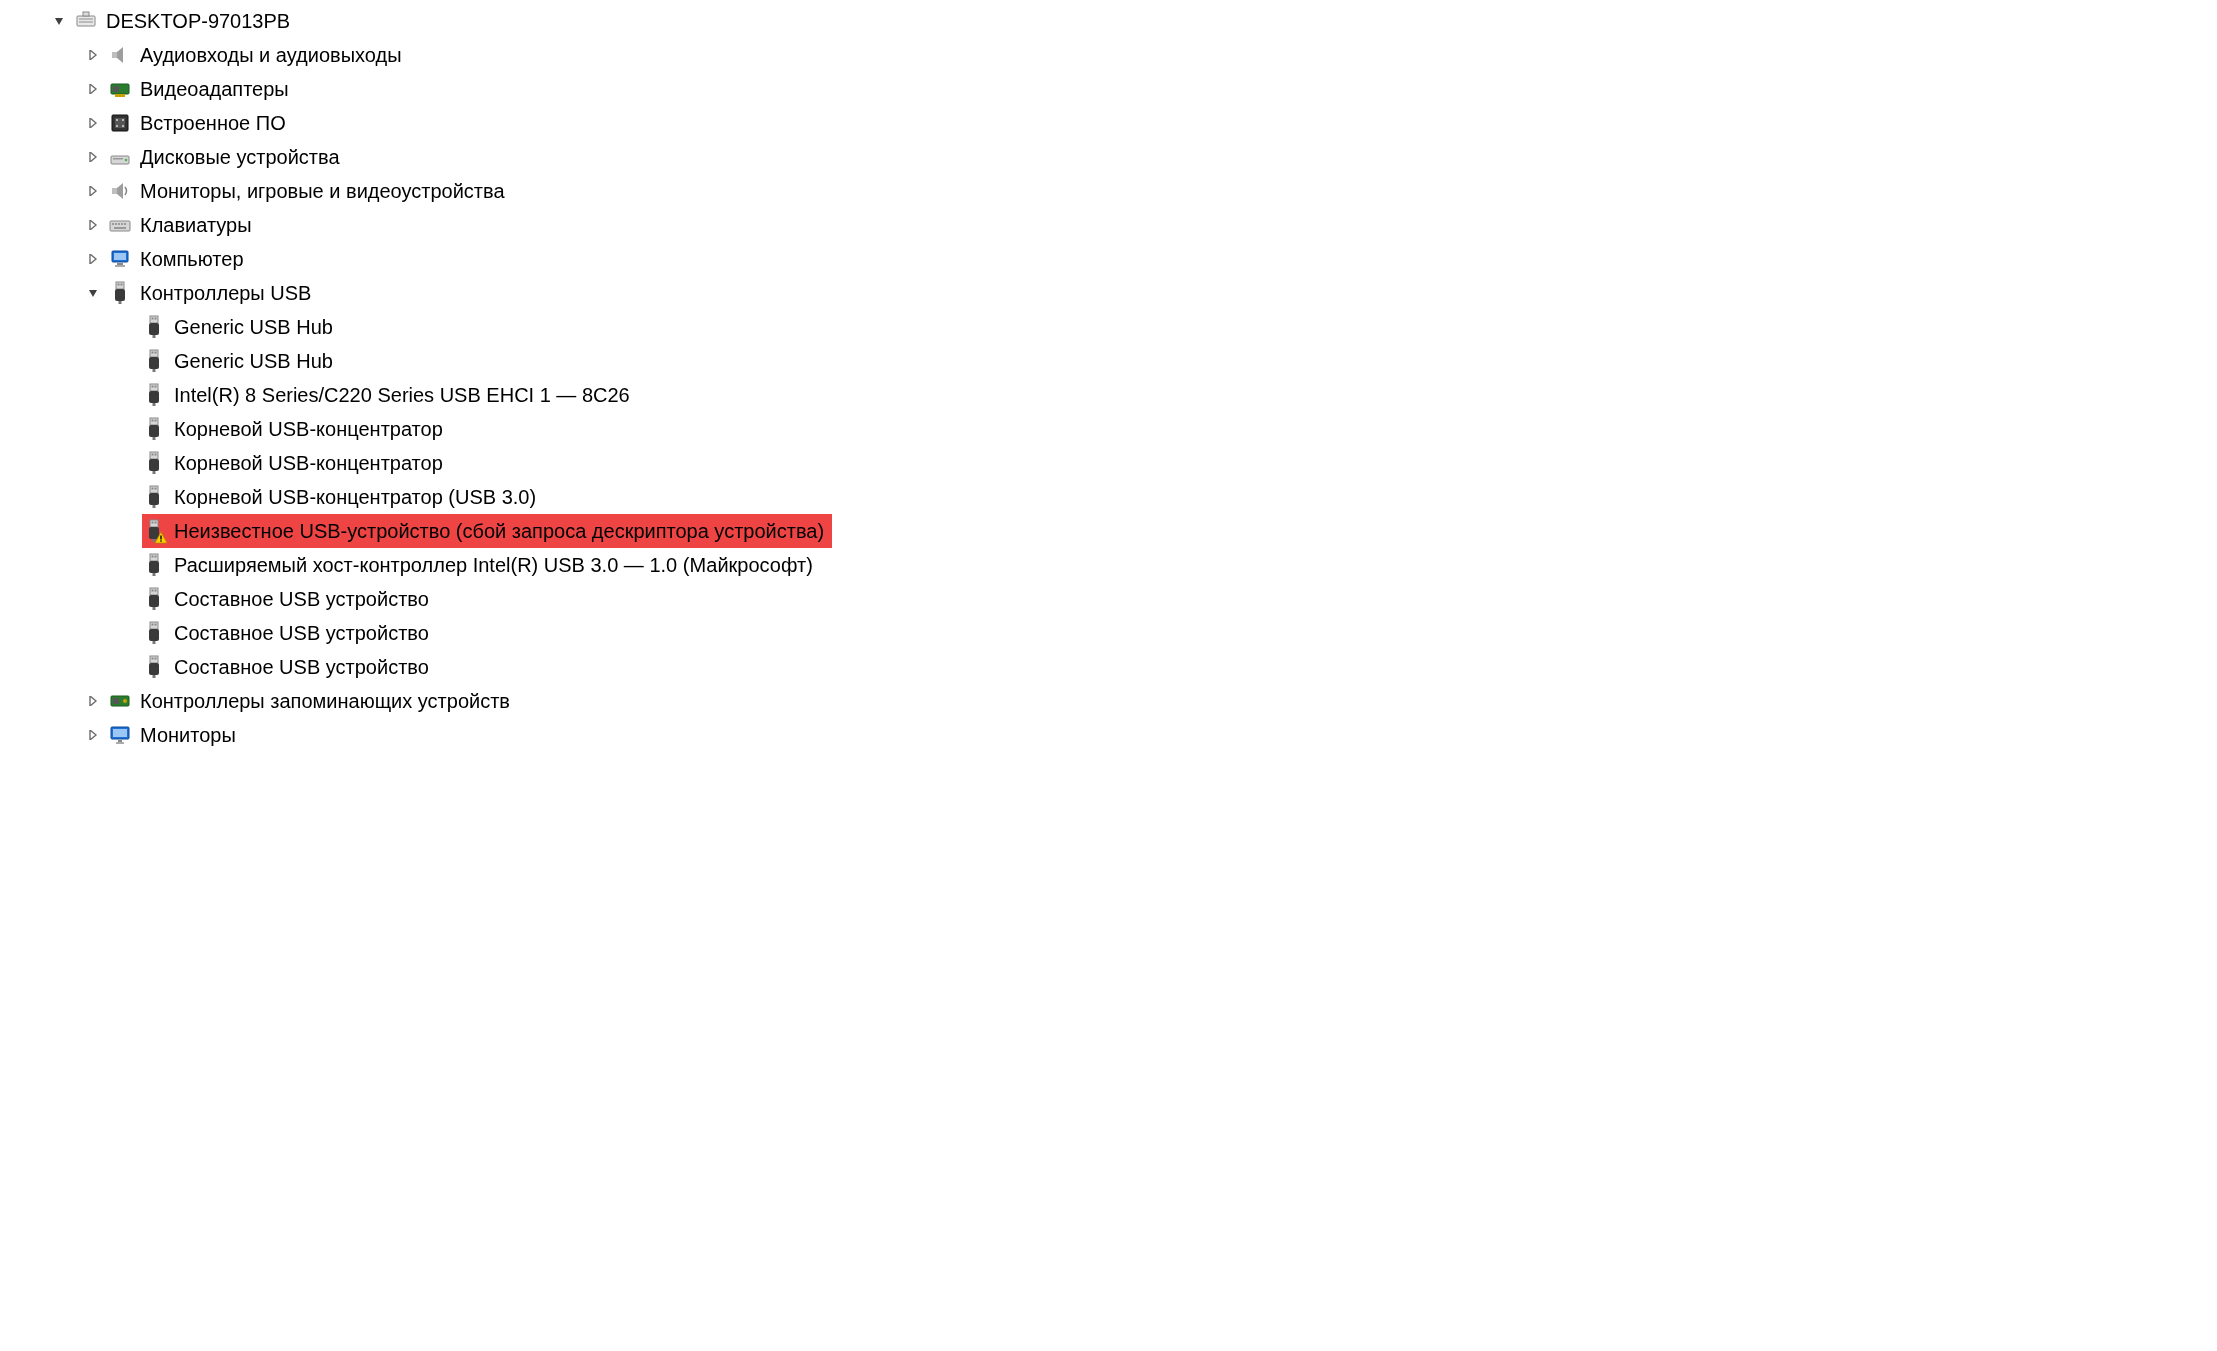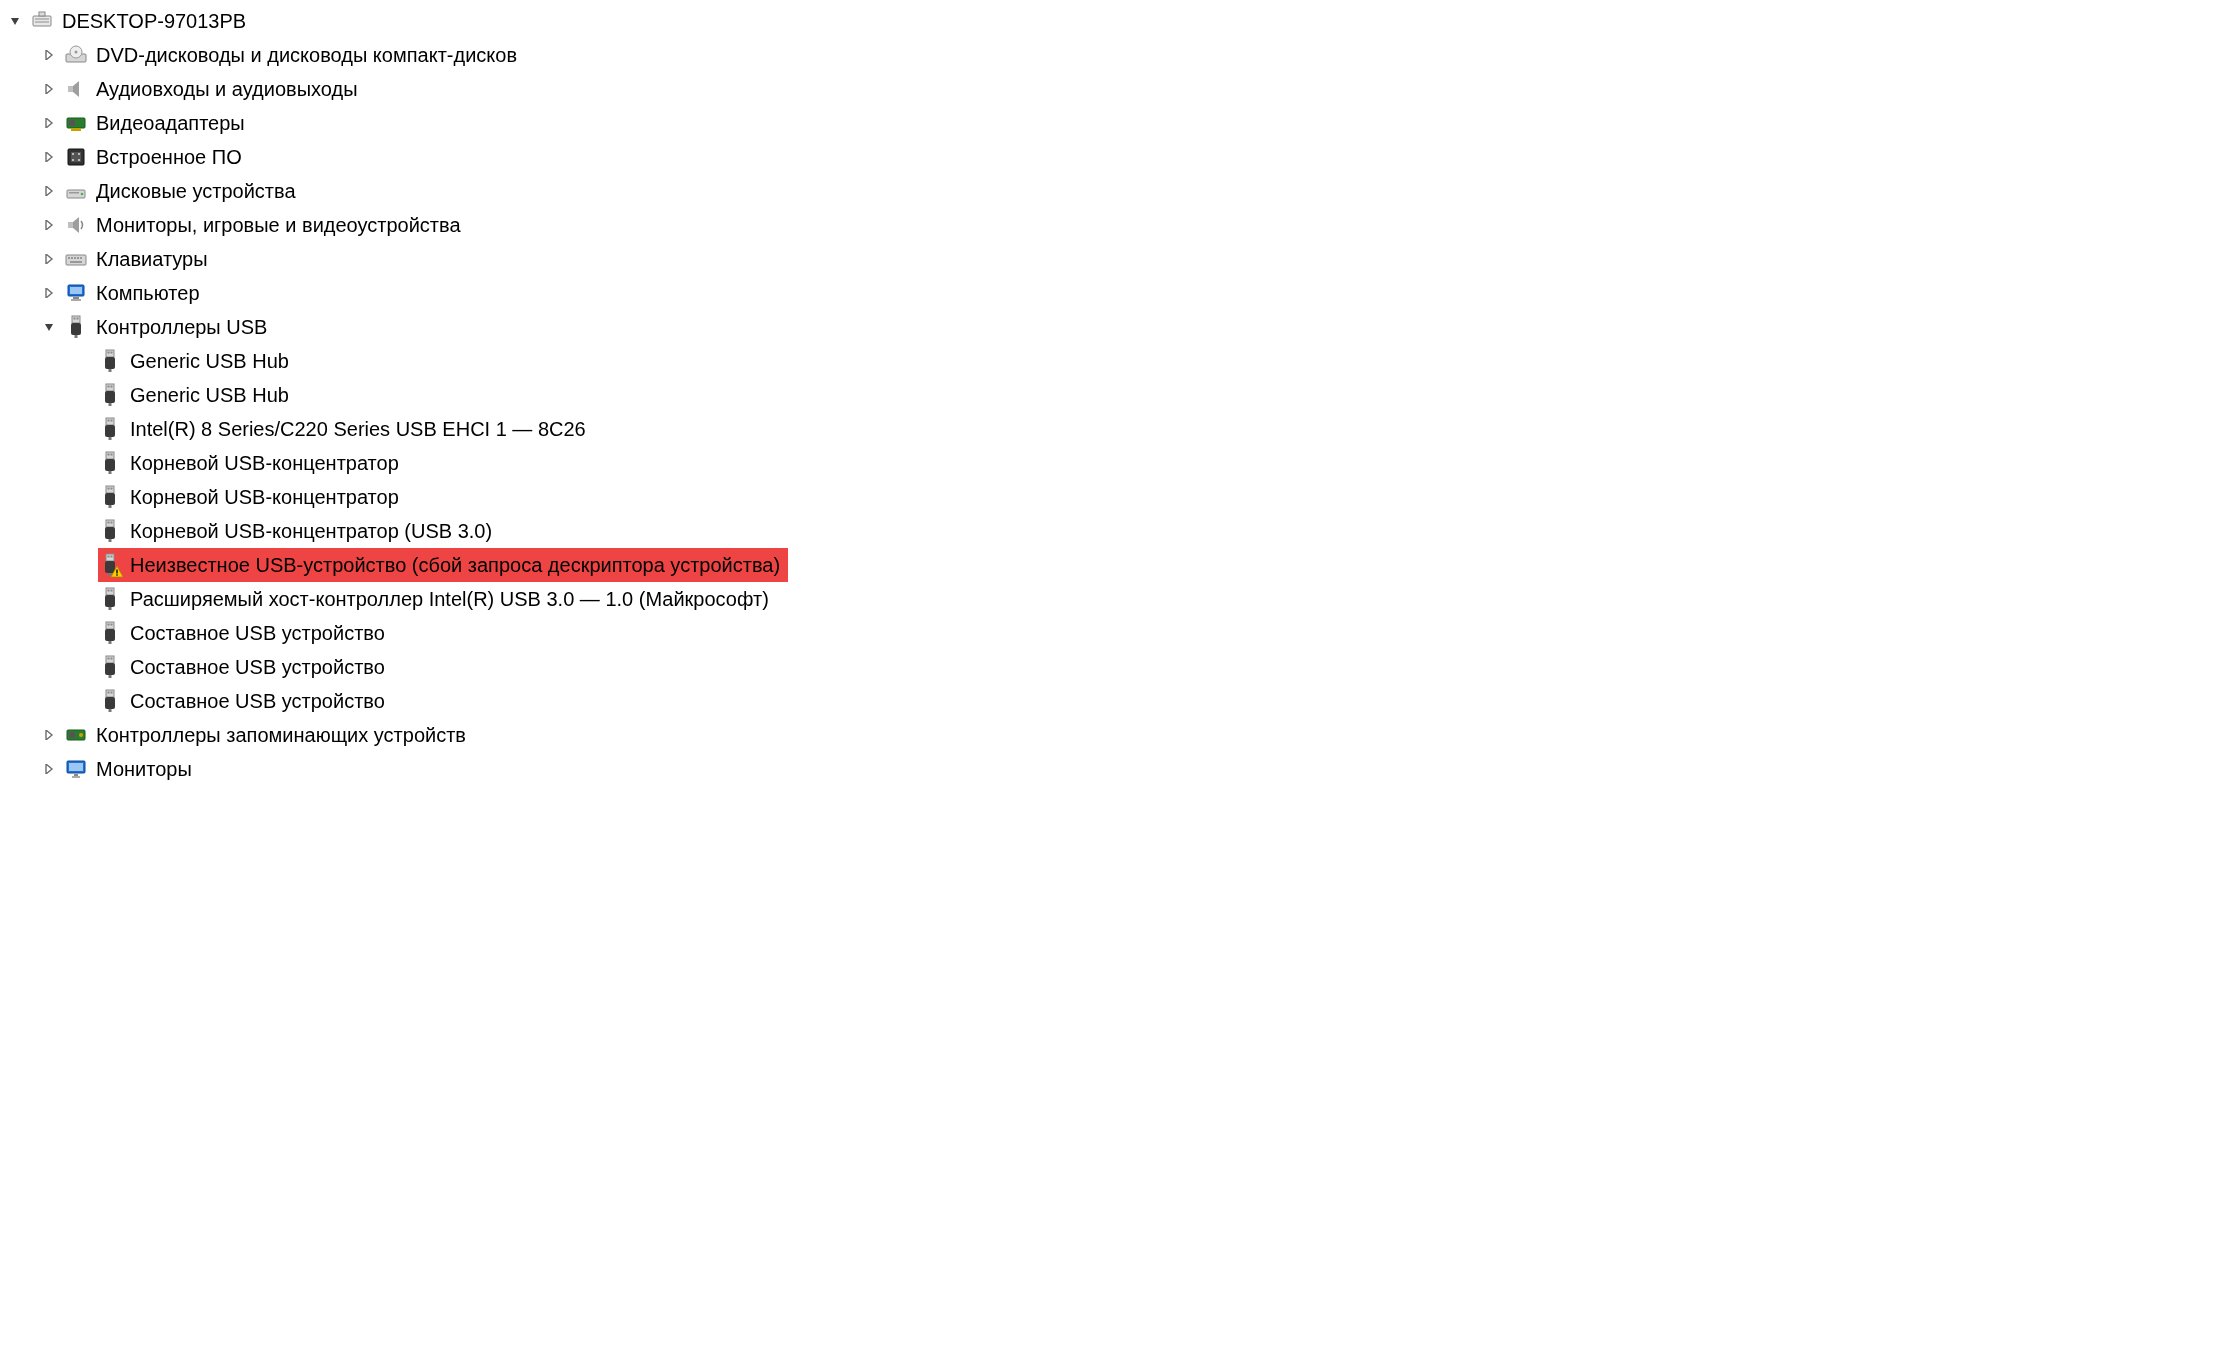--- a/index.html
+++ b/index.html
@@ -10,20 +10,21 @@
       color: #000;
       padding: 4px 0 0 0;
       user-select: none;
       line-height: 1.0;
     }
     .tree-row {
       display: flex;
       align-items: center;
       height: 34px;
       white-space: nowrap;
+      padding-left: 44px;
     }
     .tree-row.selected .label-wrapper {
       background: #ef4444;
     }
     .label-wrapper {
       display: inline-flex;
       align-items: center;
       height: 100%;
       padding-right: 8px;
     }
@@ -88,38 +89,20 @@
     <div class="tree-row">
       <span class="indent" style="width: 34px;"></span>
       <span class="expander">
         <svg width="10" height="10" viewBox="0 0 10 10">
           <path d="M2 0 L8 5 L2 10 Z" fill="none" stroke="#6d6d6d" stroke-width="1.4"></path>
         </svg>
       </span>
       <span class="label-wrapper">
         <span class="icon">
           <svg width="22" height="22" viewBox="0 0 22 22">
-            <rect x="1" y="10" width="20" height="8" rx="1" fill="#d6d6d6" stroke="#888"></rect>
-            <circle cx="11" cy="8" r="6" fill="#eee" stroke="#999"></circle>
-            <circle cx="11" cy="8" r="1.5" fill="#999"></circle>
-          </svg>
-        </span>
-        <span class="label">DVD-дисководы и дисководы компакт-дисков</span>
-      </span>
-    </div>
-    <div class="tree-row">
-      <span class="indent" style="width: 34px;"></span>
-      <span class="expander">
-        <svg width="10" height="10" viewBox="0 0 10 10">
-          <path d="M2 0 L8 5 L2 10 Z" fill="none" stroke="#6d6d6d" stroke-width="1.4"></path>
-        </svg>
-      </span>
-      <span class="label-wrapper">
-        <span class="icon">
-          <svg width="22" height="22" viewBox="0 0 22 22">
             <rect x="3" y="8" width="5" height="6" fill="#bfbfbf"></rect>
             <path d="M8 8 L14 3 L14 19 L8 14 Z" fill="#9e9e9e"></path>
           </svg>
         </span>
         <span class="label">Аудиовходы и аудиовыходы</span>
       </span>
     </div>
     <div class="tree-row">
       <span class="indent" style="width: 34px;"></span>
       <span class="expander">

